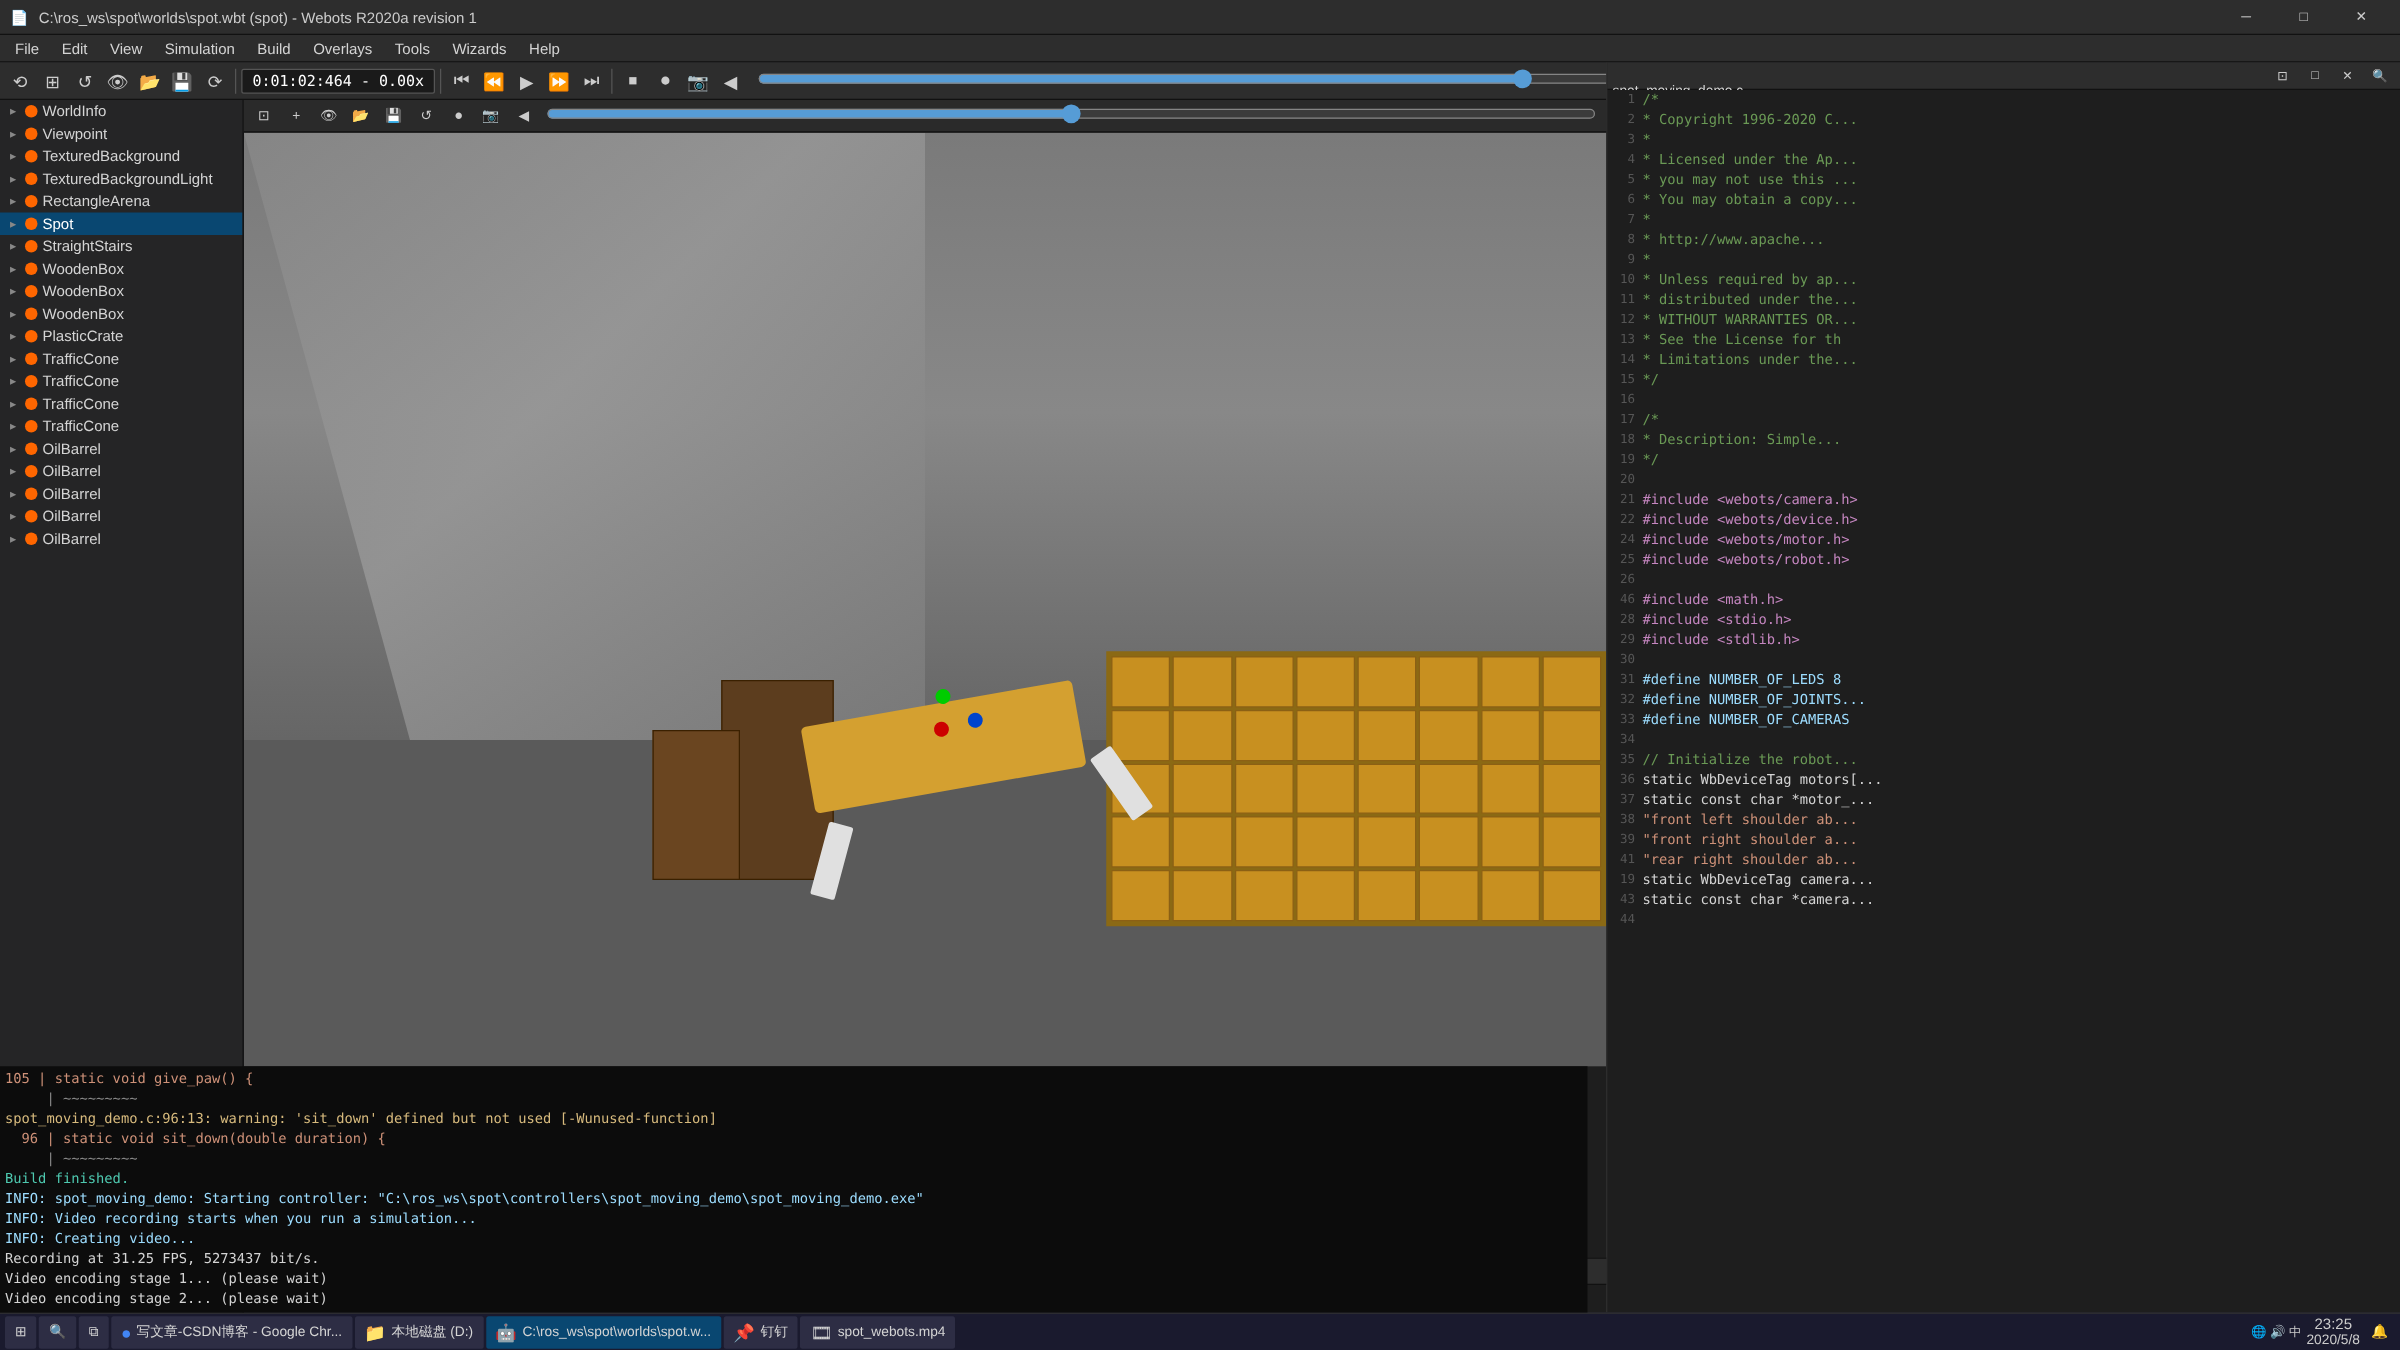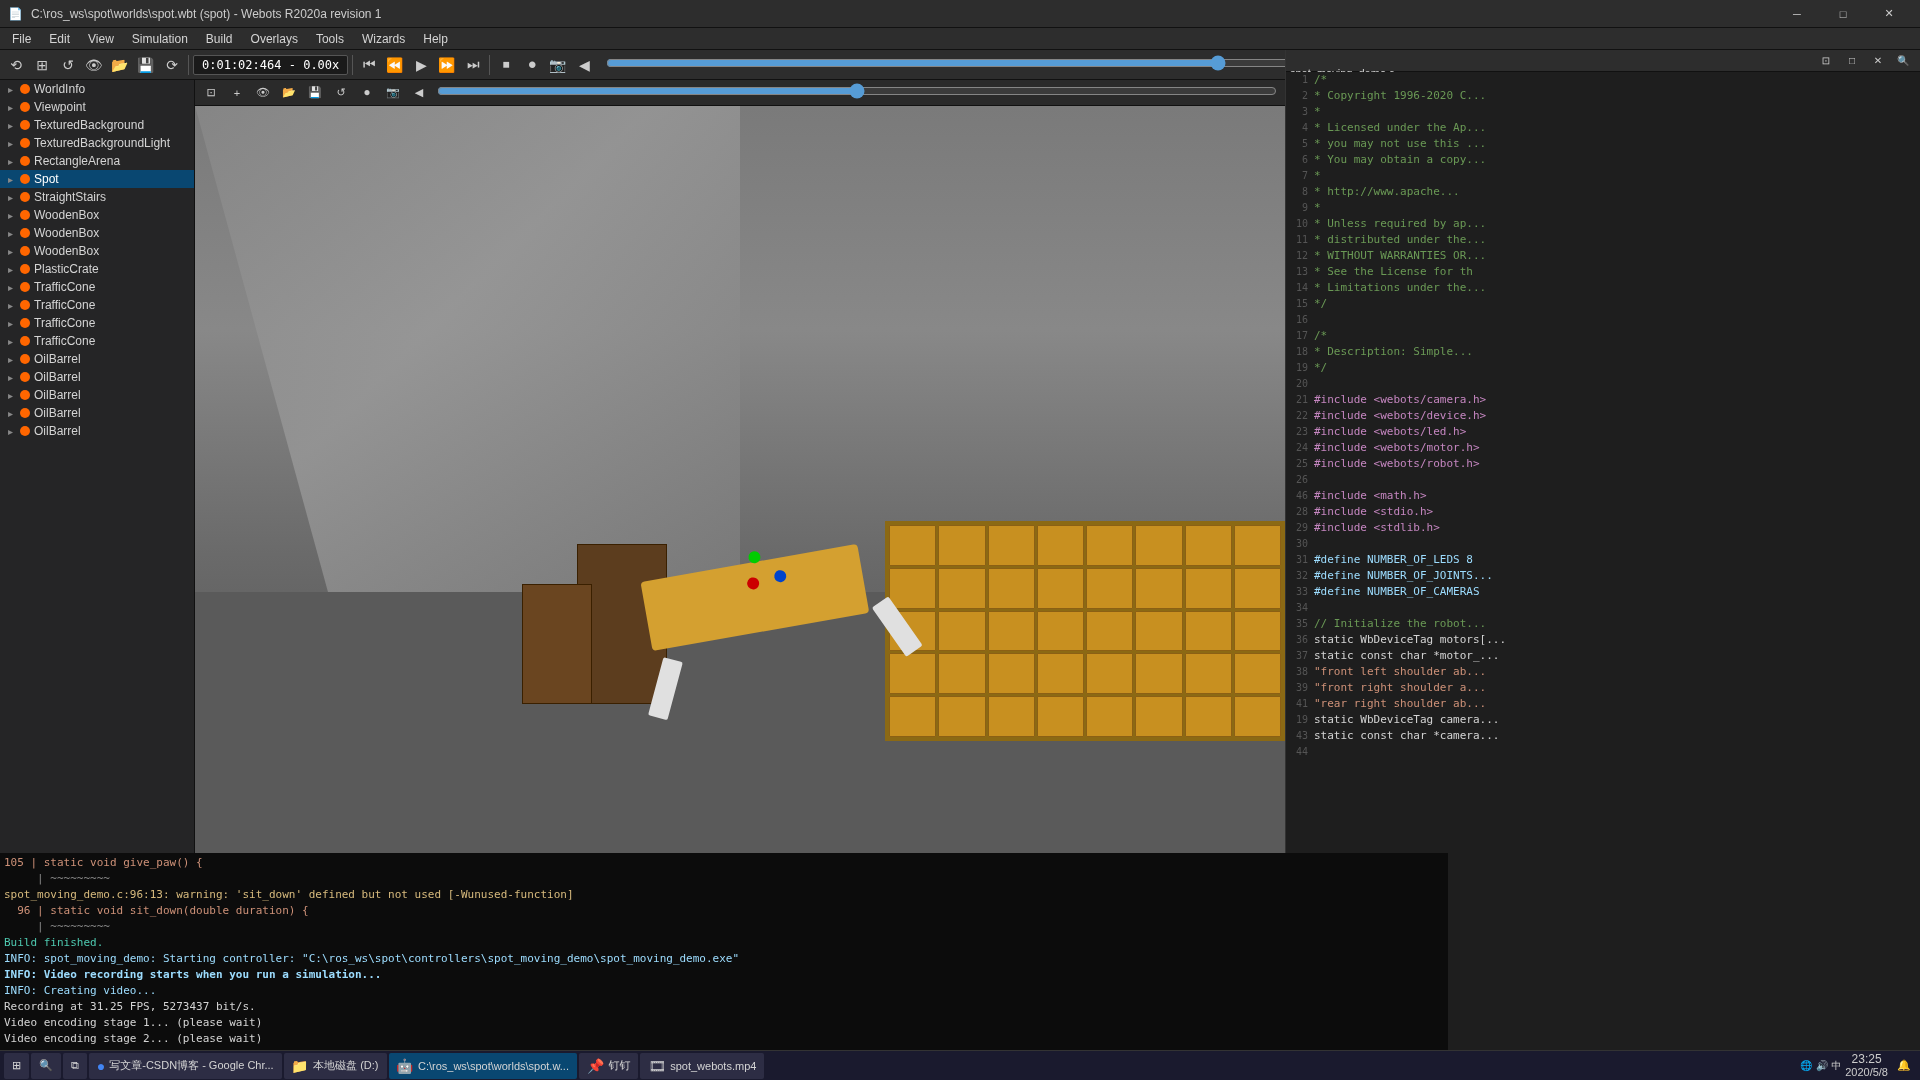--- a/index.html
+++ b/index.html
@@ -364,29 +364,29 @@
 </div>
 
 <div style="position:absolute; bottom:52px; left:0; width:1285px; height:22px; background:#2d2d2d; display:flex; align-items:center; padding:0 8px; border-top:1px solid #111; border-bottom:1px solid #111; z-index:5;">
   <span style="font-weight:600;">Console</span>
   <div style="margin-left:auto; display:flex; gap:2px;">
     <button class="tb-btn" style="font-size:10px;">⊡</button>
     <button class="tb-btn" style="font-size:10px;">□</button>
   </div>
 </div>
 
-<div style="position:absolute; bottom:30px; left:0; width:1448px; height:197px; background:#0c0c0c; font-family:'Consolas',monospace; font-size:11px; overflow-y:auto; padding:2px 4px; z-index:5;">
+<div style="position:absolute; bottom:30px; left:0; width:1270px; height:197px; background:#0c0c0c; font-family:'Consolas',monospace; font-size:11px; overflow-y:auto; padding:2px 4px; z-index:5;">
 <div class="console-line" style="color: rgb(206, 145, 120);">105 | static void give_paw() {</div>
     <div class="console-line" style="color: rgb(136, 136, 136);">     | ~~~~~~~~~</div>
     <div class="console-line" style="color: rgb(215, 186, 125);">spot_moving_demo.c:96:13: warning: 'sit_down' defined but not used [-Wunused-function]</div>
     <div class="console-line" style="color: rgb(206, 145, 120);">  96 | static void sit_down(double duration) {</div>
     <div class="console-line" style="color: rgb(136, 136, 136);">     | ~~~~~~~~~</div>
     <div class="console-line" style="color: rgb(78, 201, 176);">Build finished.</div>
     <div class="console-line" style="color: rgb(156, 220, 254);">INFO: spot_moving_demo: Starting controller: "C:\ros_ws\spot\controllers\spot_moving_demo\spot_moving_demo.exe"</div>
-    <div class="console-line" style="color: rgb(156, 220, 254); font-weight: bold;">INFO: Video recording starts when you run a simulation...</div>
+    <div class="console-line" style="color: rgb(156, 220, 254);">INFO: Video recording starts when you run a simulation...</div>
     <div class="console-line" style="color: rgb(156, 220, 254);">INFO: Creating video...</div>
     <div class="console-line" style="color: rgb(212, 212, 212);">Recording at 31.25 FPS, 5273437 bit/s.</div>
     <div class="console-line" style="color: rgb(212, 212, 212);">Video encoding stage 1... (please wait)</div>
     <div class="console-line" style="color: rgb(212, 212, 212);">Video encoding stage 2... (please wait)</div>
   </div>
 
 <div id="code-panel">
 
   <div style="height:22px; background:#2d2d2d; display:flex; align-items:center; padding:0 4px; border-bottom:1px solid #111; font-size:11px; gap:4px;">
     <span style="color:#d4d4d4;margin-top:24px;">spot_moving_demo.c</span>
@@ -479,24 +479,20 @@
       <span class="ln">20</span>
       <span class="code-text" style="color:#d4d4d4"></span>
     </div>
       <div class="code-line">
       <span class="ln">21</span>
       <span class="code-text" style="color:#c586c0">#include &lt;webots/camera.h&gt;</span>
     </div>
       <div class="code-line">
       <span class="ln">22</span>
       <span class="code-text" style="color:#c586c0">#include &lt;webots/device.h&gt;</span>
-    </div>
-      <div class="code-line">
-      <span class="ln">23</span>
-      <span class="code-text" style="color:#c586c0">#include &lt;webots/led.h&gt;</span>
     </div>
       <div class="code-line">
       <span class="ln">24</span>
       <span class="code-text" style="color:#c586c0">#include &lt;webots/motor.h&gt;</span>
     </div>
       <div class="code-line">
       <span class="ln">25</span>
       <span class="code-text" style="color:#c586c0">#include &lt;webots/robot.h&gt;</span>
     </div>
       <div class="code-line">

